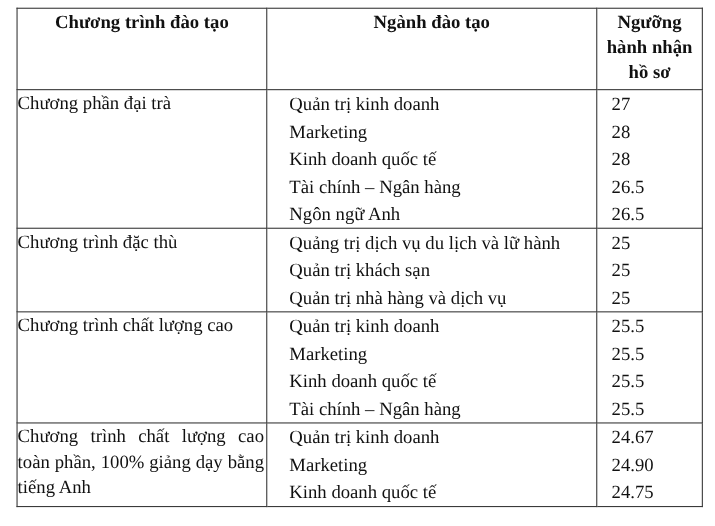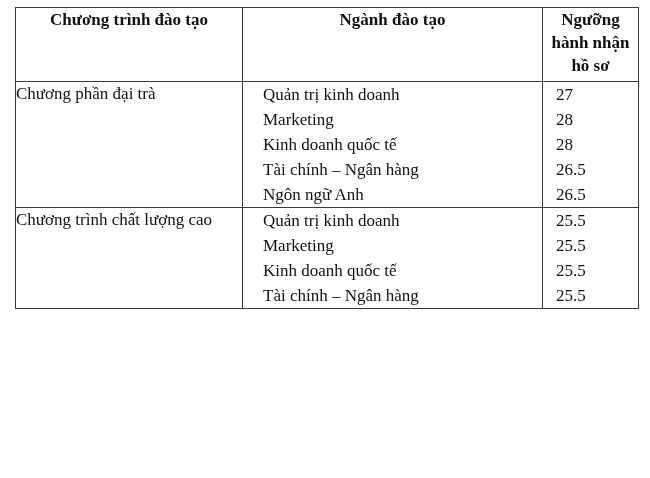--- a/index.html
+++ b/index.html
@@ -105,31 +105,57 @@
       </td>
       <td class="scores">
         <span class="line">27</span>
         <span class="line">28</span>
         <span class="line">28</span>
         <span class="line">26.5</span>
         <span class="line">26.5</span>
       </td>
     </tr>
 
+    <tr>
+      <td class="program">Chương trình đặc thù</td>
+      <td class="majors">
+        <span class="line">Quảng trị dịch vụ du lịch và lữ hành</span>
+        <span class="line">Quản trị khách sạn</span>
+        <span class="line">Quản trị nhà hàng và dịch vụ</span>
+      </td>
+      <td class="scores">
+        <span class="line">25</span>
+        <span class="line">25</span>
+        <span class="line">25</span>
+      </td>
+    </tr>
 
     <tr>
       <td class="program">Chương trình chất lượng cao</td>
       <td class="majors">
         <span class="line">Quản trị kinh doanh</span>
         <span class="line">Marketing</span>
         <span class="line">Kinh doanh quốc tế</span>
         <span class="line">Tài chính – Ngân hàng</span>
       </td>
       <td class="scores">
         <span class="line">25.5</span>
         <span class="line">25.5</span>
         <span class="line">25.5</span>
         <span class="line">25.5</span>
       </td>
     </tr>
 
+    <tr>
+      <td class="program justified">Chương trình chất lượng cao toàn phần, 100% giảng dạy bằng tiếng Anh</td>
+      <td class="majors">
+        <span class="line">Quản trị kinh doanh</span>
+        <span class="line">Marketing</span>
+        <span class="line">Kinh doanh quốc tế</span>
+      </td>
+      <td class="scores">
+        <span class="line">24.67</span>
+        <span class="line">24.90</span>
+        <span class="line">24.75</span>
+      </td>
+    </tr>
   </tbody>
 </table>
 
 </body></html>

